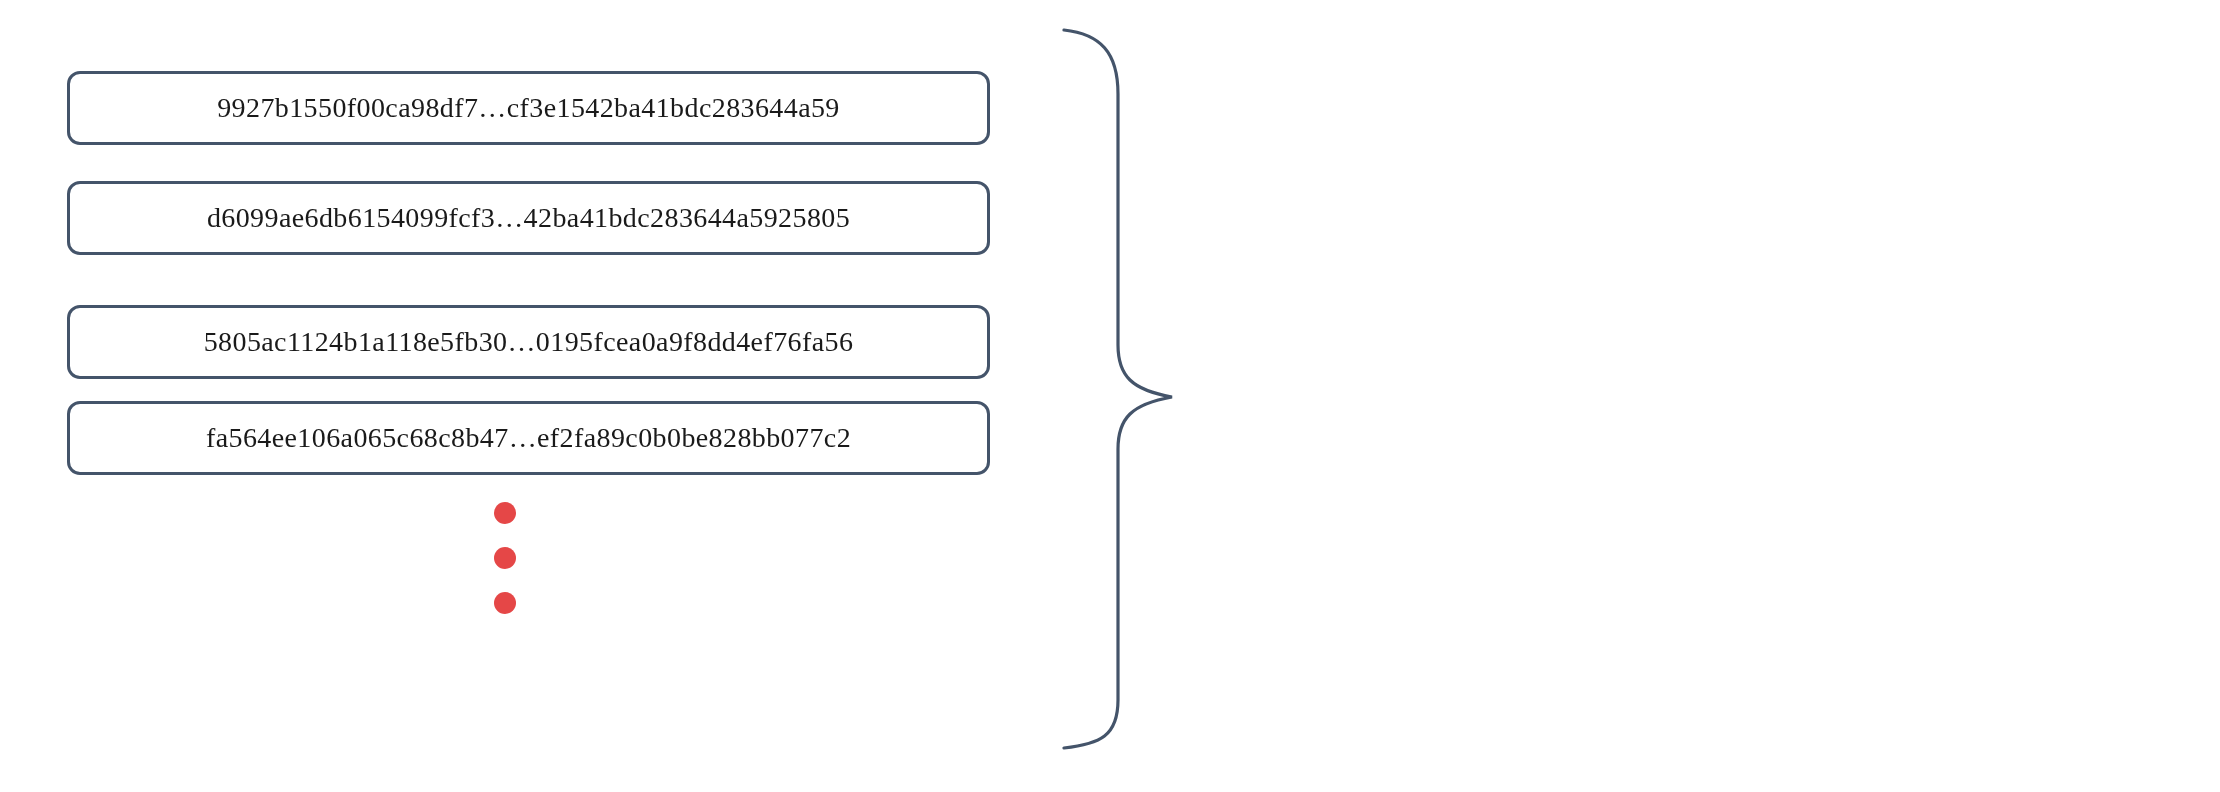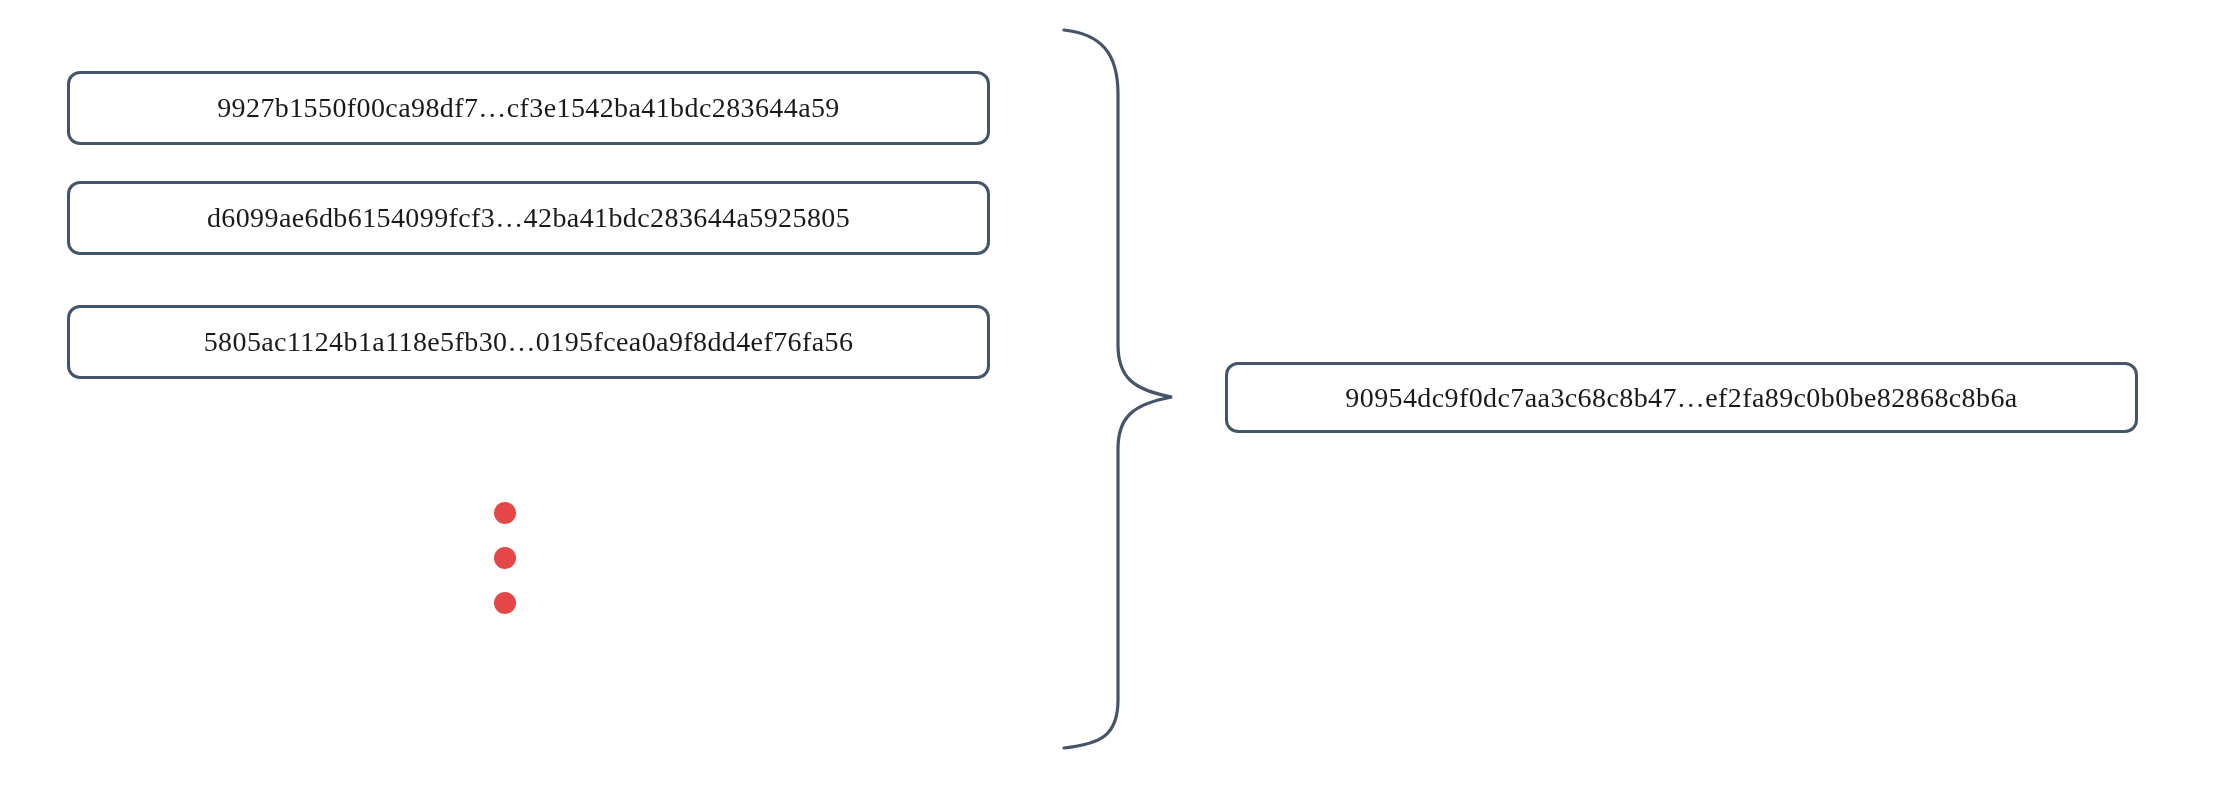--- a/index.html
+++ b/index.html
@@ -78,35 +78,35 @@
   </div>
 
   <div class="hash-box left-box left-box-1">
     <span>d6099ae6db6154099fcf3…42ba41bdc283644a5925805</span>
   </div>
 
   <div class="hash-box left-box left-box-2">
     <span>5805ac1124b1a118e5fb30…0195fcea0a9f8dd4ef76fa56</span>
   </div>
 
+  <div class="hash-box left-box left-box-3">
+    <span>fa564ee106a065c68c8b47…ef2fa89c0b0be828bb077c2</span>
+  </div>
 
   <div class="ellipsis">
     <div class="dot"></div>
     <div class="dot"></div>
     <div class="dot"></div>
   </div>
 
 
   <svg class="brace-svg" viewBox="0 0 2220 792">
     <path d="M 1064 30
              C 1100 34 1118 52 1118 94
              L 1118 345
              C 1118 376 1132 390 1172 397
              C 1132 404 1118 418 1118 449
              L 1118 700
              C 1118 736 1100 744 1064 748" fill="none" style="stroke: var(--brace, #44546a);" stroke-width="3.2" stroke-linecap="round"></path>
   </svg>
 
-  <div class="hash-box result-box">
-    <span>90954dc9f0dc7aa3c68c8b47…ef2fa89c0b0be82868c8b6a</span>
-  </div>
 
 </div>
 
 </body></html>

